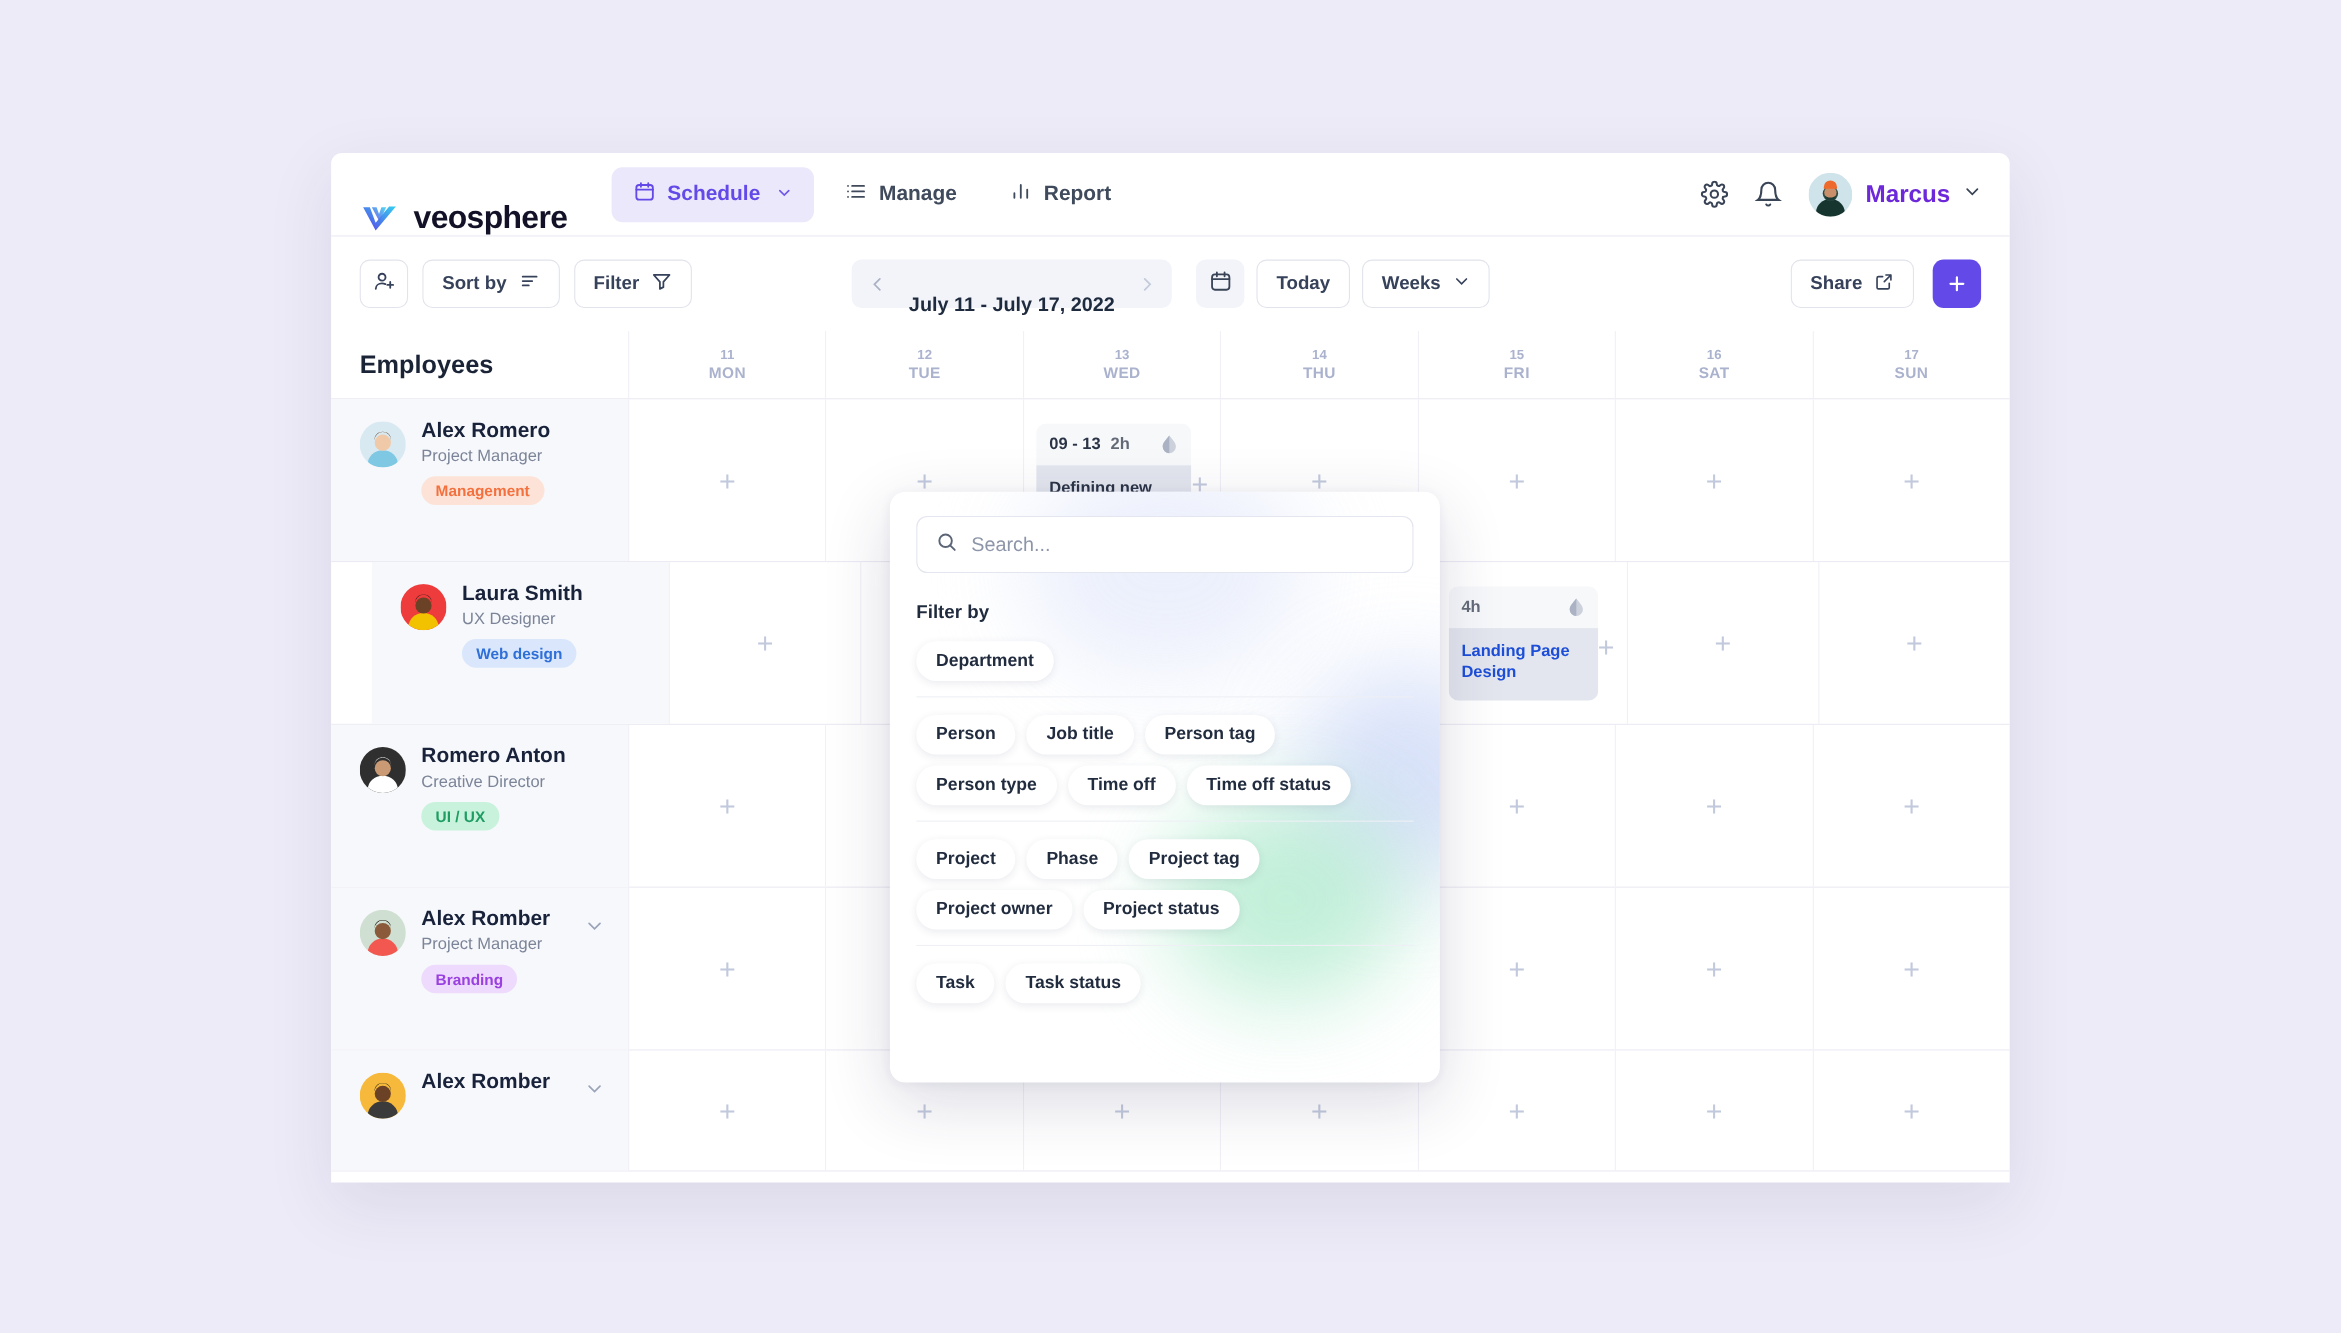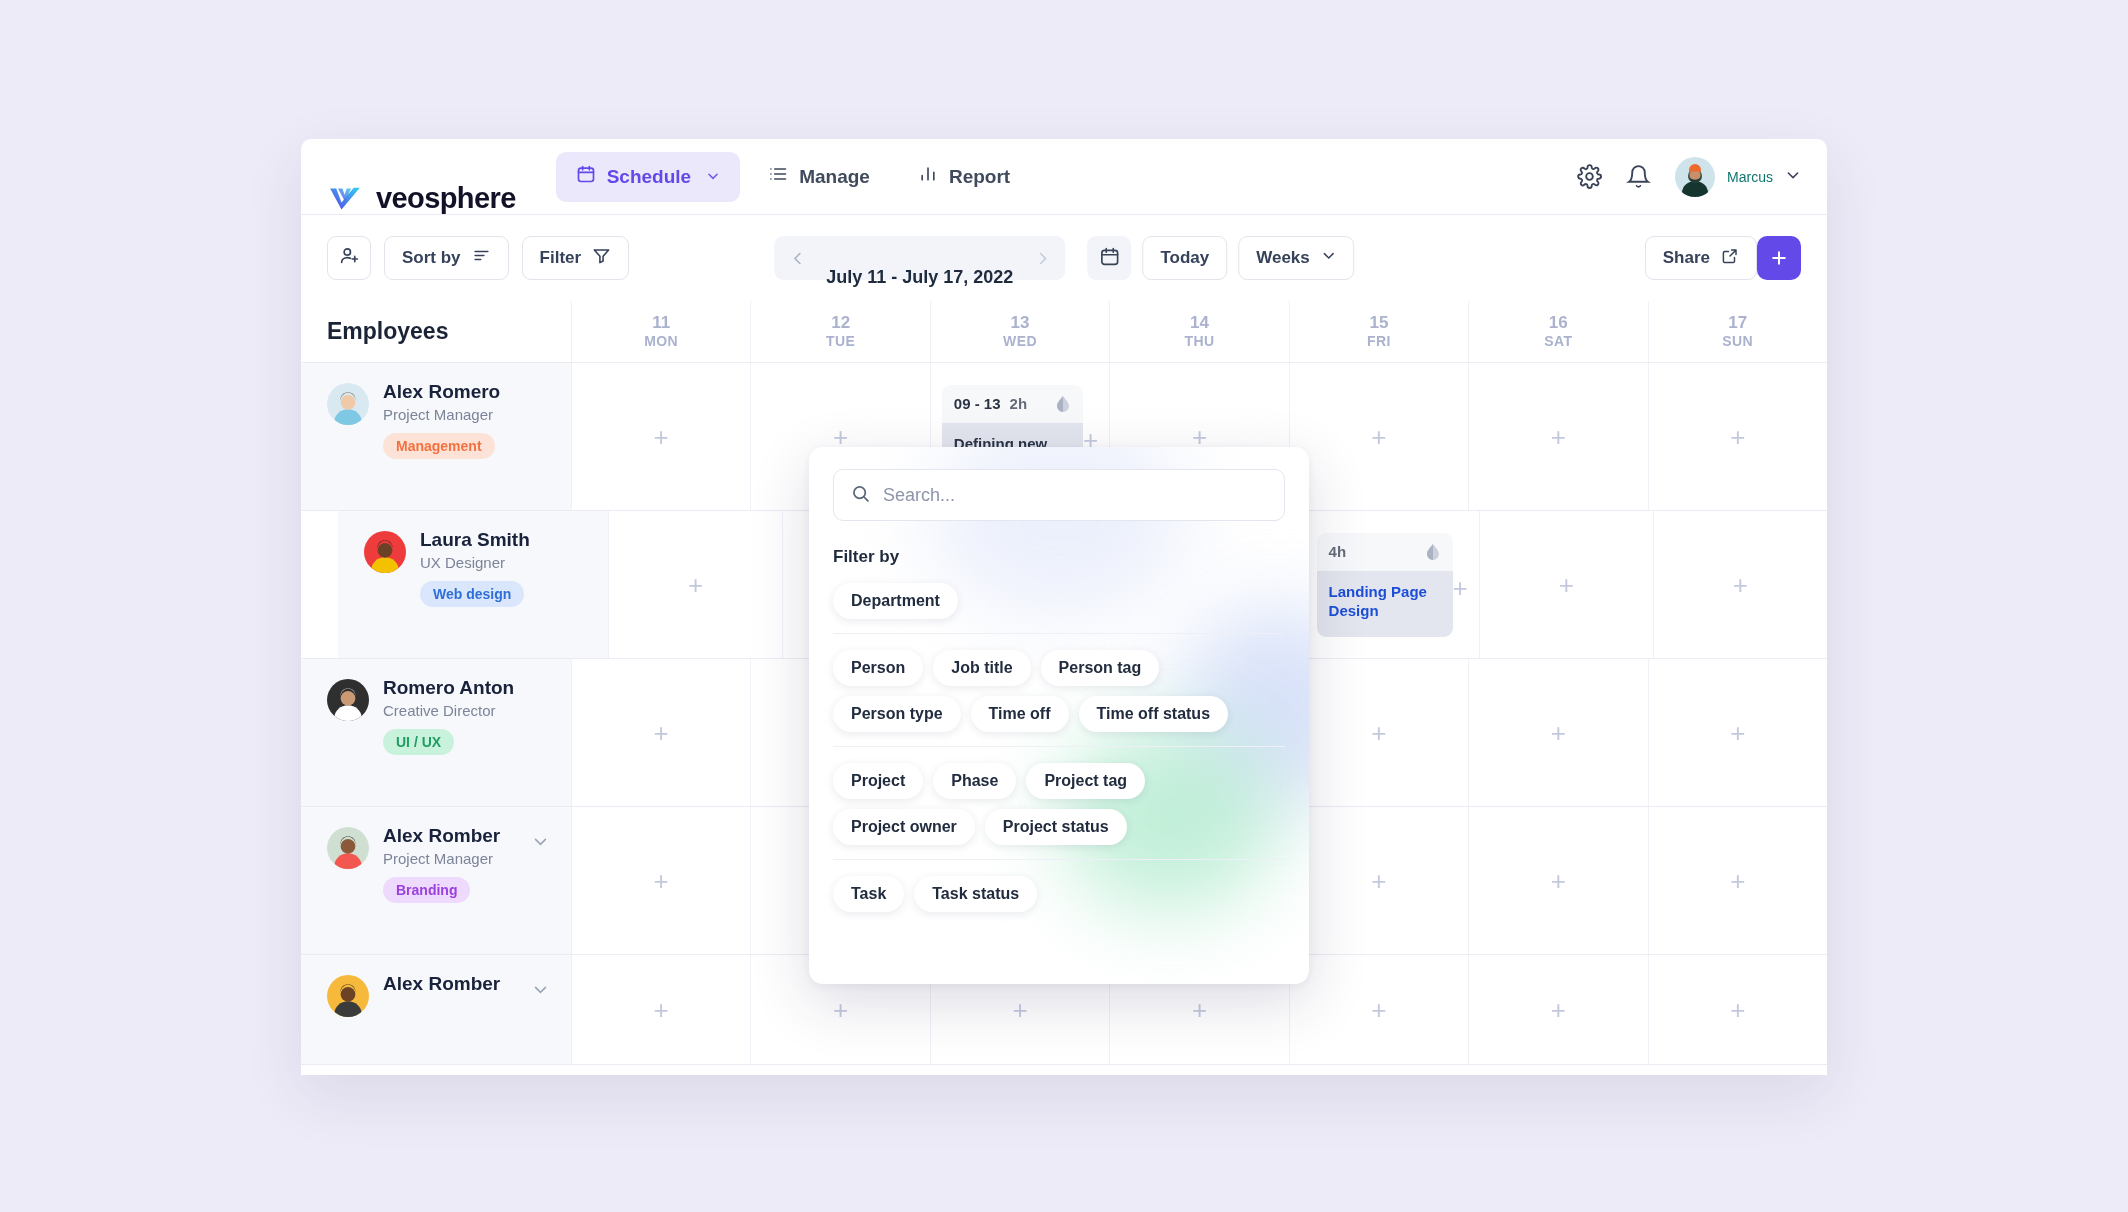--- a/index.html
+++ b/index.html
@@ -43,21 +43,21 @@
   .nav-item.active { background: #ebe8fb; color: #6249e8; }
   .nav-item .chev { margin-left: 4px; opacity: .9; }
 
   .header-right {
     margin-left: auto; display: flex; align-items: center; gap: 24px;
   }
   .icon-btn { cursor: pointer; display: flex; align-items: center; justify-content: center; }
   .user-chip { display: flex; align-items: center; gap: 12px; cursor: pointer; }
   .avatar { border-radius: 50%; overflow: hidden; flex: none; position: relative; }
   .avatar svg { display: block; }
-  .user-name { font-size: 14px; font-weight: 400; color: #0f766e; }
+  .user-name { font-size: 22px; font-weight: 700; color: #6d28d9; }
 
   
   .toolbar {
     position: relative; height: 86px;
     display: flex; align-items: center;
     padding: 0 26px;
   }
   .btn {
     display: flex; align-items: center; gap: 11px;
     height: 44px; padding: 0 17px;
@@ -72,41 +72,41 @@
     display: flex; align-items: center;
     background: #f2f4f9; border-radius: 9px; height: 44px; padding: 0 6px;
   }
   .date-arrow { width: 34px; height: 44px; display:flex; align-items:center; justify-content:center; cursor: pointer; }
   .date-label { font-size: 18px; font-weight: 700; color: #1e2a3d; padding: 0 12px; white-space: nowrap; margin-top: 38px; }
   .cal-btn {
     width: 44px; height: 44px; border-radius: 9px; background: #f2f4f9;
     display:flex; align-items:center; justify-content:center; cursor:pointer; margin-left: 11px;
   }
   .toolbar-center { position: absolute; left: 50%; transform: translateX(-50%); display: flex; align-items: center; gap: 11px; }
-  .toolbar-right { margin-left: auto; display: flex; align-items: center; gap: 0; }
+  .toolbar-right { margin-left: auto; display: flex; align-items: center; gap: 17px; }
   .add-btn {
     width: 44px; height: 44px; border-radius: 10px; background: #6249e8;
     display: flex; align-items: center; justify-content: center; cursor: pointer;
   }
 
   
   .grid-wrap { position: relative; height: 774px; }
   .col-head {
     display: flex; height: 62px; border-bottom: 1px solid #eceaf3;
   }
   .emp-title {
     width: 270px; flex: none; padding-left: 26px;
     font-size: 23px; font-weight: 700; color: #1b2436; display: flex; align-items: center;
   }
   .daycol {
     flex: 1; display: flex; flex-direction: column;
     align-items: center; justify-content: center; gap: 1px;
     border-left: 1px solid #f1f0f7;
   }
-  .daycol .dnum { font-size: 17px; font-weight: 600; color: #aab2ce; line-height: 1.1; }
+  .daycol .dnum { font-size: 12px; font-weight: 600; color: #aab2ce; line-height: 1.1; }
   .daycol .dname { font-size: 14px; font-weight: 600; color: #aab2ce; letter-spacing: .4px; }
 
   .rows { position: relative; }
   .row { display: flex; border-bottom: 1px solid #eceaf3; position: relative; }
   .row-emp {
     width: 270px; flex: none; padding: 18px 20px 18px 26px;
     background: #f7f8fb; display: flex; gap: 14px; position: relative;
   }
   .row-emp .e-avatar { width: 42px; height: 42px; border-radius: 50%; overflow: hidden; flex: none; margin-top: 2px; }
   .e-name { font-size: 19px; font-weight: 700; color: #18223a; white-space: nowrap; }

